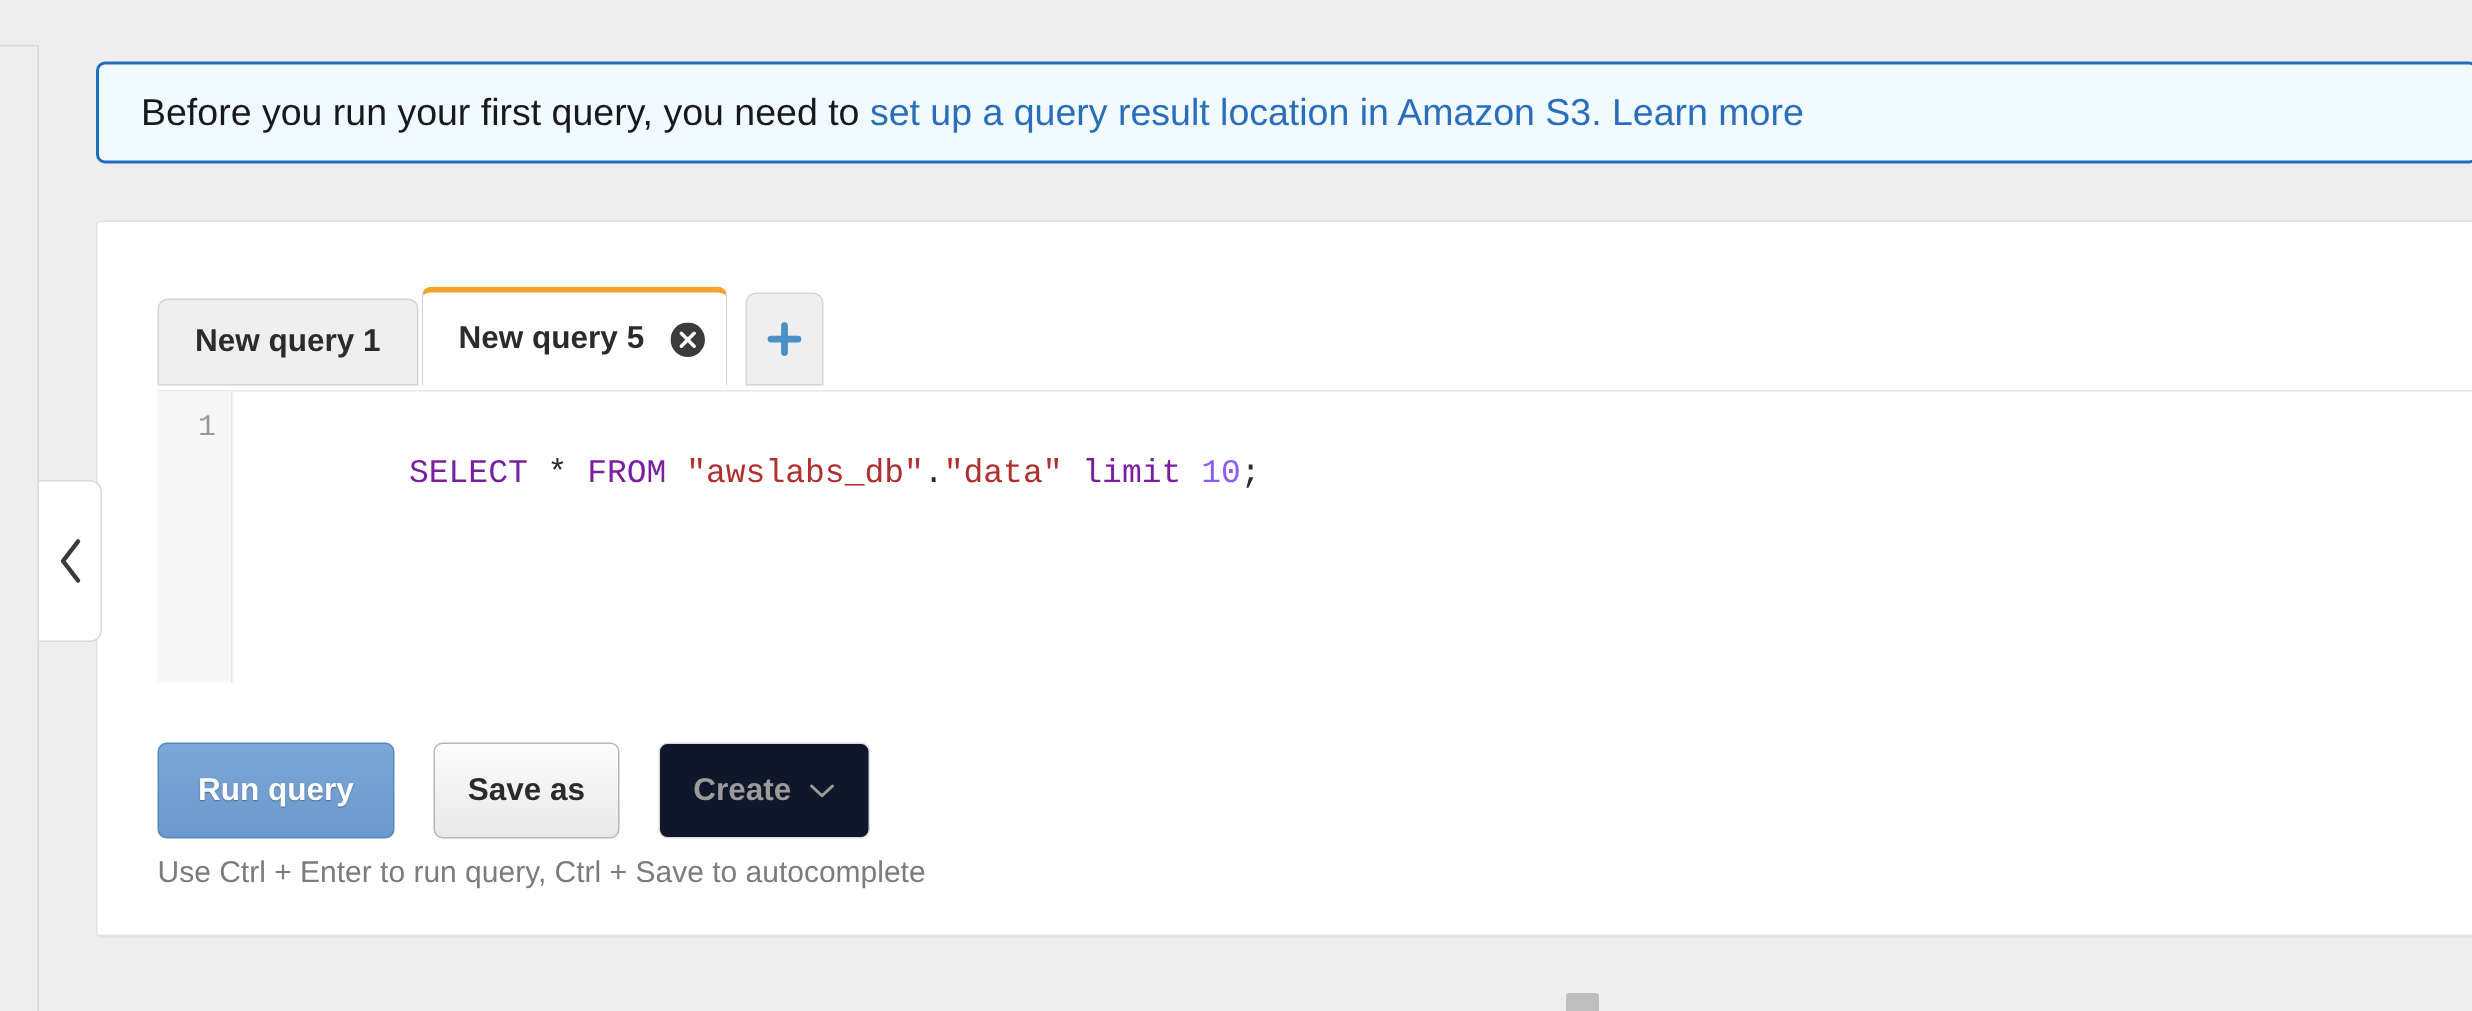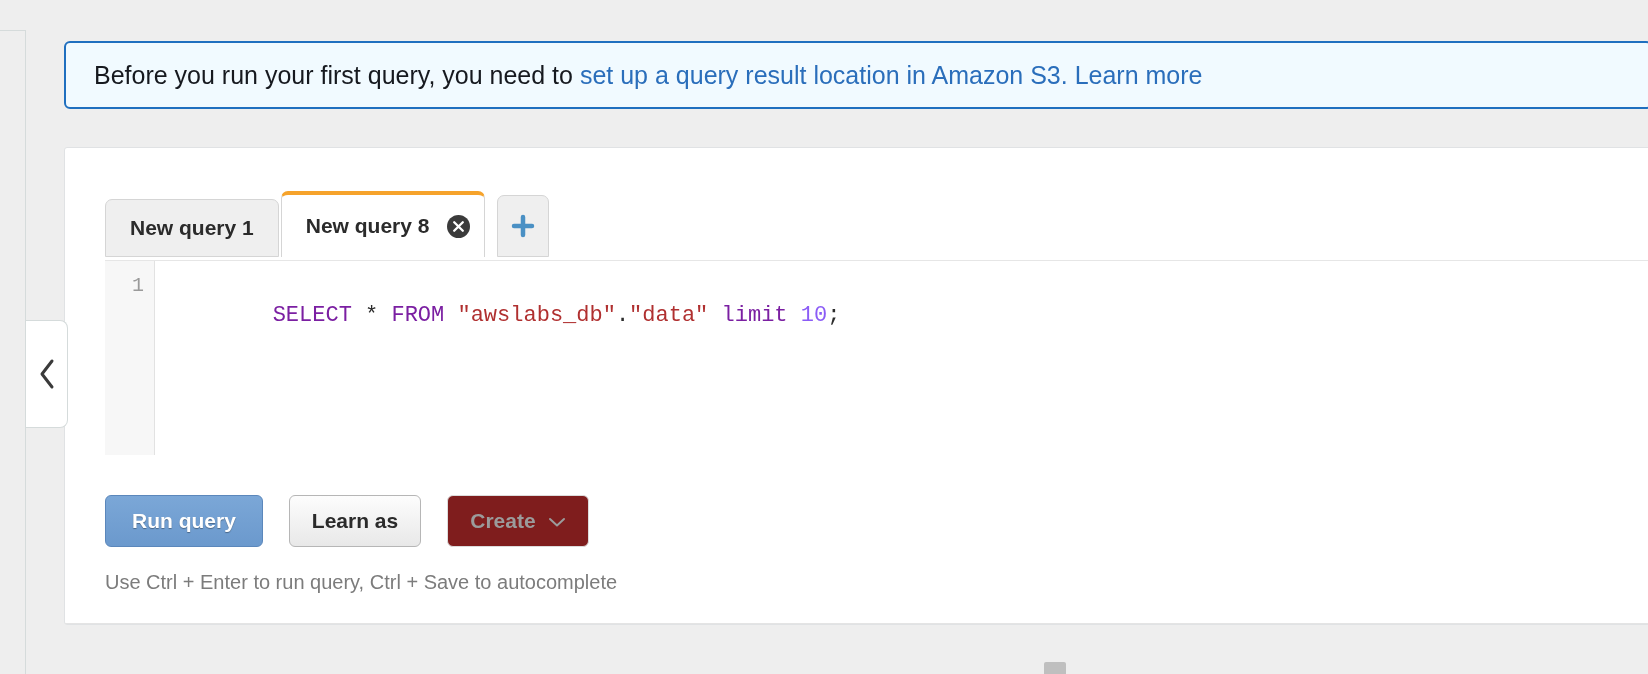--- a/index.html
+++ b/index.html
@@ -185,21 +185,21 @@
 
   
   .actions {
     position: absolute;
     left: 40px;
     top: 347px;
     display: flex;
     align-items: center;
   }
   .btn {
-    height: 52px;
+    height: 64px;
     border-radius: 6px;
     font-size: 21px;
     font-weight: bold;
     display: inline-flex;
     align-items: center;
     justify-content: center;
     padding: 0 22px;
     cursor: pointer;
     margin-right: 26px;
     border: 1px solid #b6b6b6;
@@ -210,21 +210,21 @@
     border: 1px solid #5b87bb;
     color: #ffffff;
     text-shadow: 0 1px 1px rgba(0,0,0,.35);
     padding: 0 26px;
   }
   .btn-secondary {
     background: linear-gradient(180deg, #fdfdfd 0%, #e8e8e8 100%);
     color: #2b2b2b;
   }
   .btn-disabled {
-    background: #7f1d1d;
+    background: #0f172a;
     border: 1px solid #dcdcdc;
     color: #9b9b9b;
     cursor: default;
     text-align: right;
   }
   .caret {
     margin-left: 12px;
     display: inline-block;
   }
 
@@ -276,21 +276,21 @@
 
   <div class="panel">
 
     <div class="tabstrip">
 
       <div class="tab inactive">
         <span class="tab-label">New query 1</span>
       </div>
 
       <div class="tab active">
-        <span class="tab-label">New query 8</span>
+        <span class="tab-label">New query 5</span>
         <span class="tab-close">
           <svg width="23" height="23" viewBox="0 0 23 23">
             <circle cx="11.5" cy="11.5" r="11.5" fill="#3b3b3b"></circle>
             <path d="M7.2 7.2 L15.8 15.8 M15.8 7.2 L7.2 15.8" stroke="#ffffff" stroke-width="2.3" stroke-linecap="round"></path>
           </svg>
         </span>
       </div>
 
       <div class="tab-add">
         <span>
@@ -309,21 +309,21 @@
       <div class="code-area">
         <span class="tok-kw">SELECT</span><span class="tok-op"> </span><span class="tok-op">*</span><span class="tok-op"> </span><span class="tok-kw">FROM</span><span class="tok-op"> </span><span class="tok-str">"awslabs_db"</span><span class="tok-punc">.</span><span class="tok-str">"data"</span><span class="tok-op"> </span><span class="tok-kw">limit</span><span class="tok-op"> </span><span class="tok-num">10</span><span class="tok-punc">;</span>
       </div>
     </div>
 
     <div class="actions">
       <div class="btn btn-primary">
         <span>Run query</span>
       </div>
       <div class="btn btn-secondary">
-        <span>Learn as</span>
+        <span>Save as</span>
       </div>
       <div class="btn btn-disabled">
         <span>Create</span>
         <span class="caret">
           <svg width="18" height="12" viewBox="0 0 18 12">
             <path d="M2 3 L9 9.5 L16 3" stroke="#9b9b9b" stroke-width="2" fill="none" stroke-linecap="round" stroke-linejoin="round"></path>
           </svg>
         </span>
       </div>
     </div>

